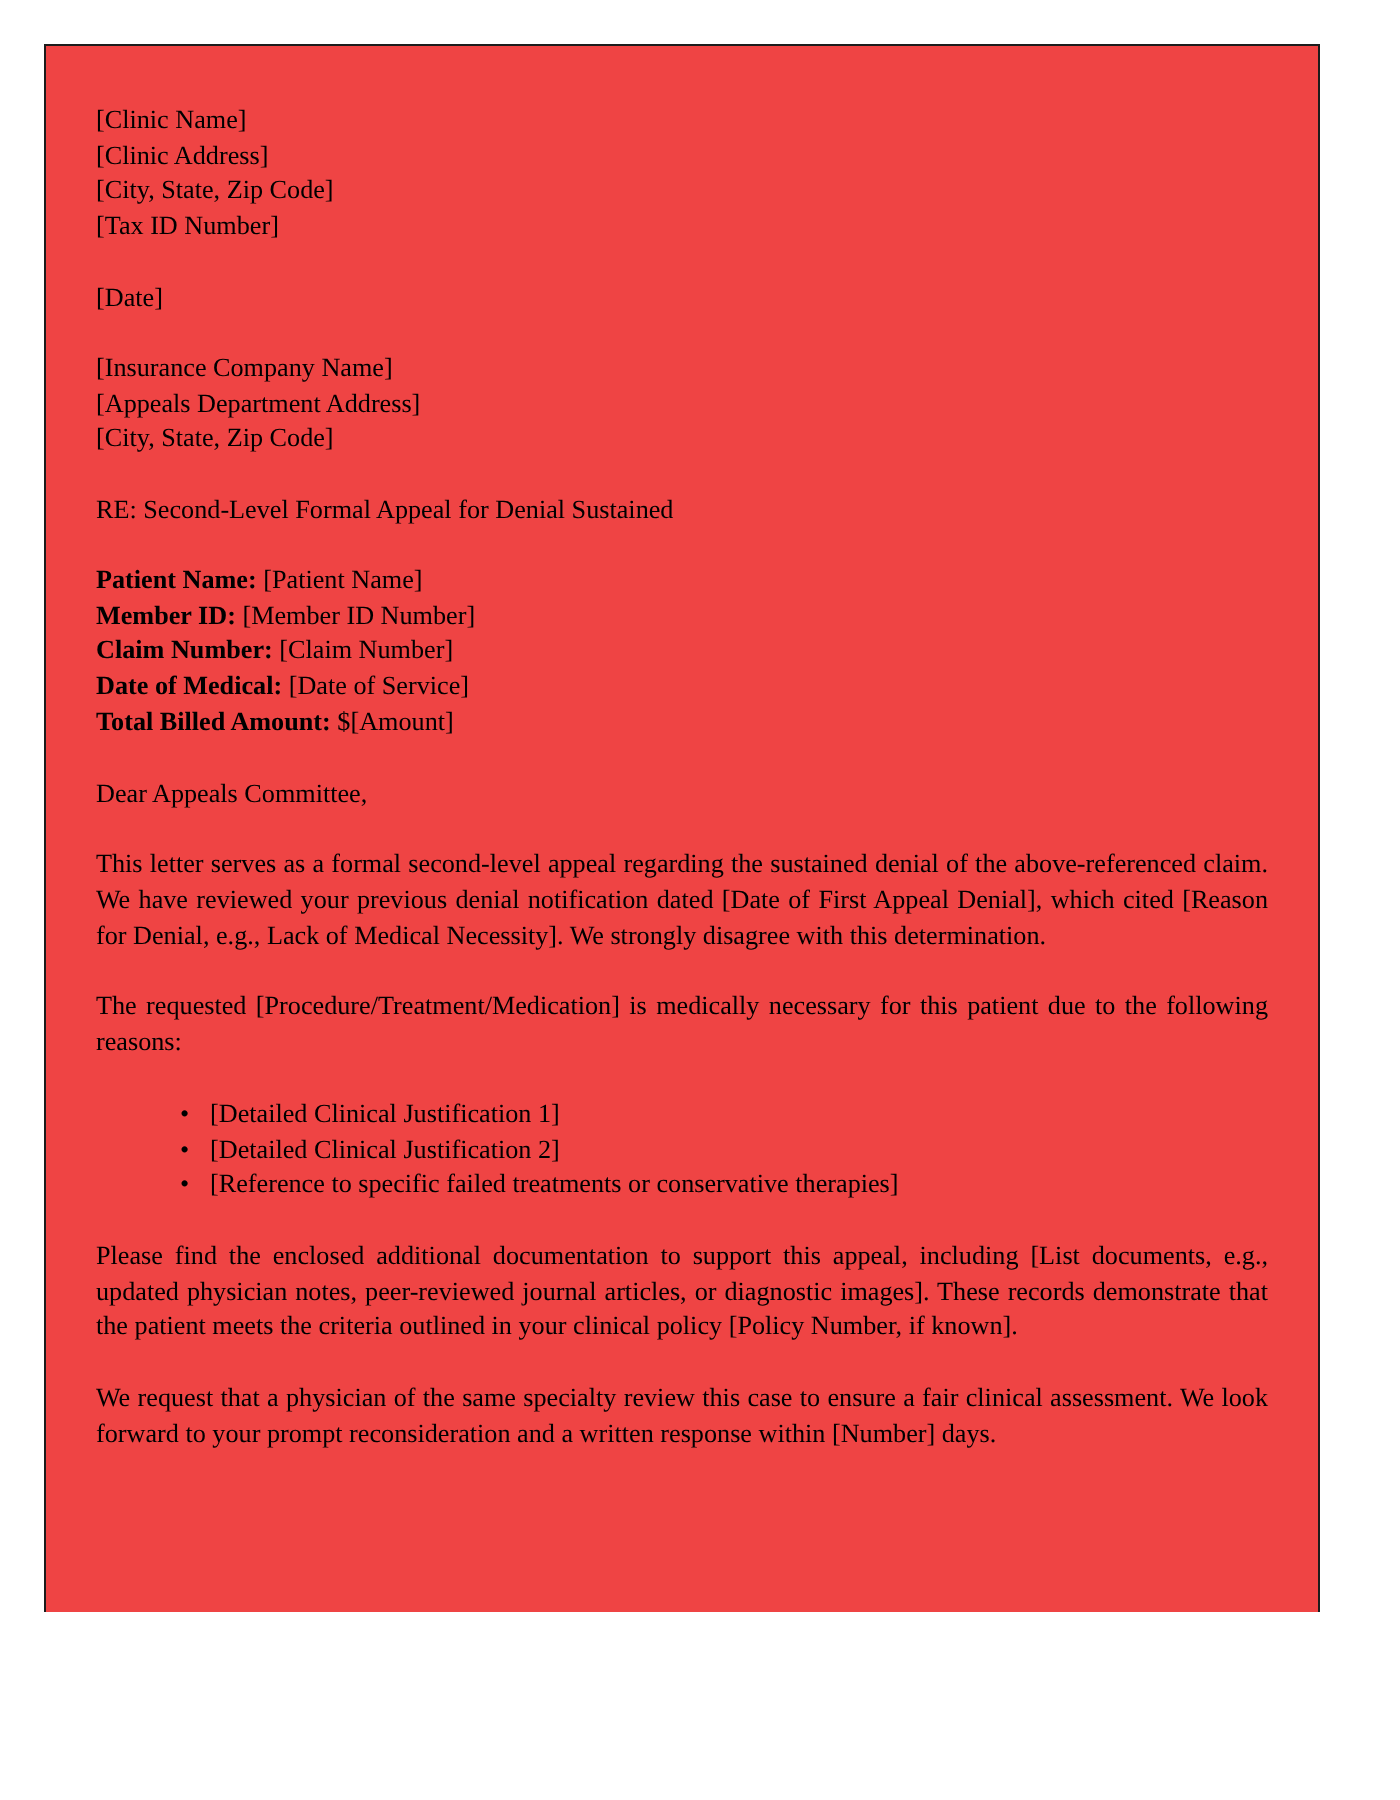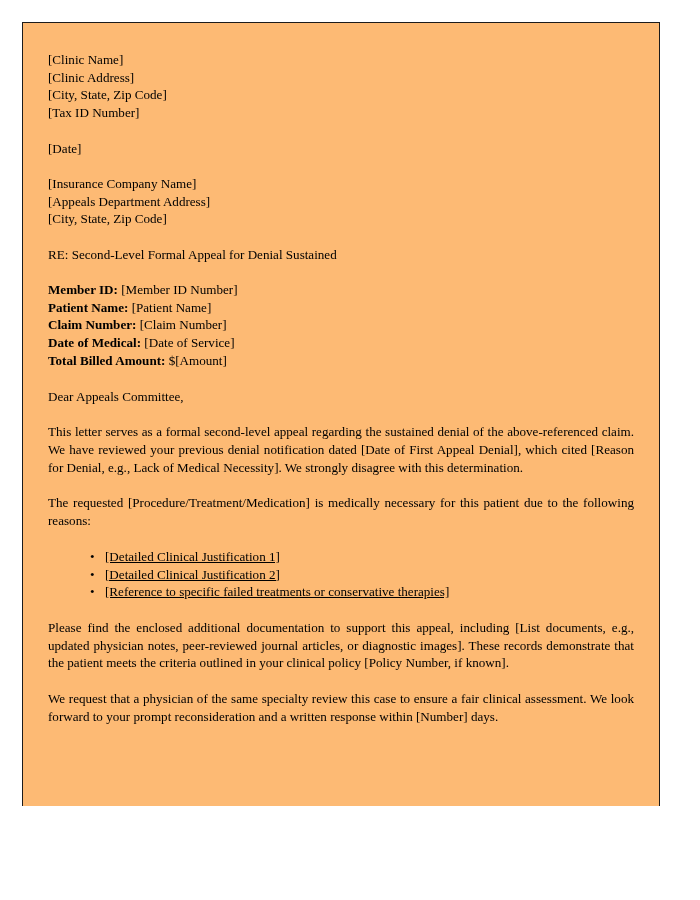--- a/index.html
+++ b/index.html
@@ -16,21 +16,21 @@
   }
 
   
   .page {
     position: absolute;
     left: 22px;
     top: 22px;
     width: 638px;
     height: 784px;
     box-sizing: border-box;
-    background: #fdba74;
+    background: #ef4444;
     border-left: 1.6px solid #1c1c1c;
     border-top: 1.6px solid #1c1c1c;
     border-right: 1.6px solid #1c1c1c;
     border-bottom: none;
     overflow: hidden;
   }
 
   .page-inner {
     padding: 28px 25px 0 25px;
   }
@@ -61,21 +61,20 @@
     margin: 0;
     text-align: justify;
     text-justify: inter-word;
   }
   .para.noj { text-align: left; }
 
   ul.bullets {
     margin: 0;
     padding: 0 0 0 42px;
     list-style: none;
-    text-decoration: underline;
   }
   ul.bullets li {
     position: relative;
     padding-left: 15px;
     line-height: 17.7px;
   }
   ul.bullets li::before {
     content: "\2022";
     position: absolute;
     left: 0;
@@ -113,26 +112,26 @@
       </div>
 
       <div class="gap-sm"></div>
 
       <p class="subject">RE: Second-Level Formal Appeal for Denial Sustained</p>
 
       <div class="gap-sm"></div>
 
       <div class="line-block">
         <span class="detail-line">
+          <span class="detail-label">Patient Name:</span>
+          <span class="detail-value">[Patient Name]</span>
+        </span>
+        <span class="detail-line">
           <span class="detail-label">Member ID:</span>
           <span class="detail-value">[Member ID Number]</span>
-        </span>
-        <span class="detail-line">
-          <span class="detail-label">Patient Name:</span>
-          <span class="detail-value">[Patient Name]</span>
         </span>
         <span class="detail-line">
           <span class="detail-label">Claim Number:</span>
           <span class="detail-value">[Claim Number]</span>
         </span>
         <span class="detail-line">
           <span class="detail-label">Date of Medical:</span>
           <span class="detail-value">[Date of Service]</span>
         </span>
         <span class="detail-line">

